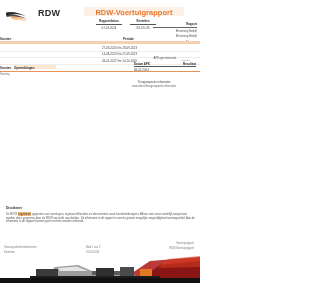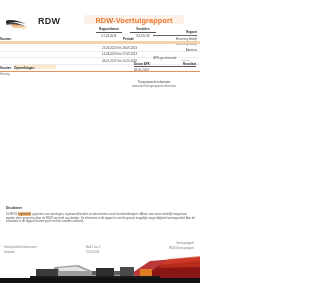--- a/index.html
+++ b/index.html
@@ -7,21 +7,21 @@
   body{
     width:200px;height:283px;overflow:hidden;
     background:#ffffff;
     font-family:"Liberation Sans","DejaVu Sans",sans-serif;
     color:#3c3c3c;
     position:relative;
   }
   .page{position:relative;width:200px;height:283px;overflow:hidden;background:#fff;}
 
   
-  .header{position:absolute;left:0;top:8px;width:200px;height:30px;}
+  .header{position:absolute;left:0;top:0;width:200px;height:30px;}
   .logo-wrap{position:absolute;left:4px;top:6px;width:62px;height:20px;}
   .logo-mark{position:absolute;left:0;top:4px;width:34px;height:12px;}
   .logo-text{
     position:absolute;left:34px;top:2px;
     font-size:9px;font-weight:bold;letter-spacing:.3px;color:#2b2b2b;
     line-height:11px;
   }
   .doc-title{
     position:absolute;left:86px;top:8px;width:96px;text-align:center;
     font-size:7.4px;font-weight:bold;color:#e8772e;letter-spacing:.1px;

